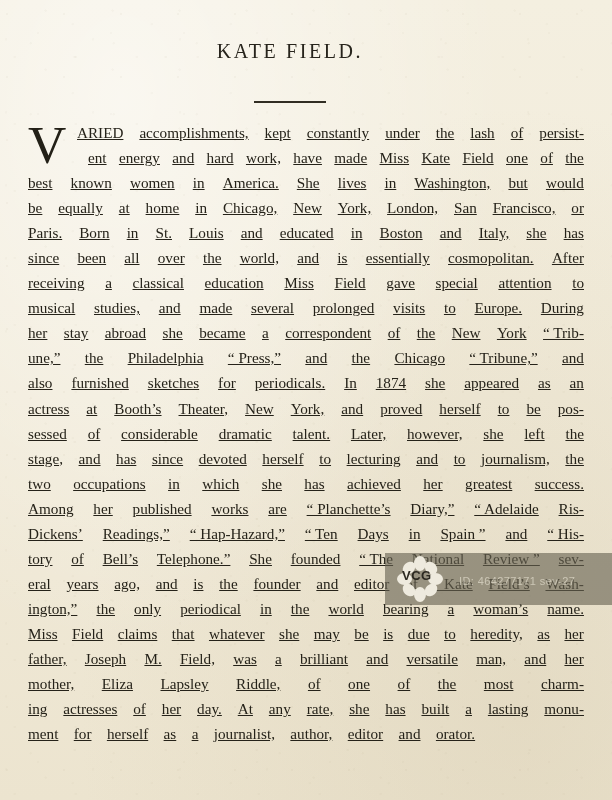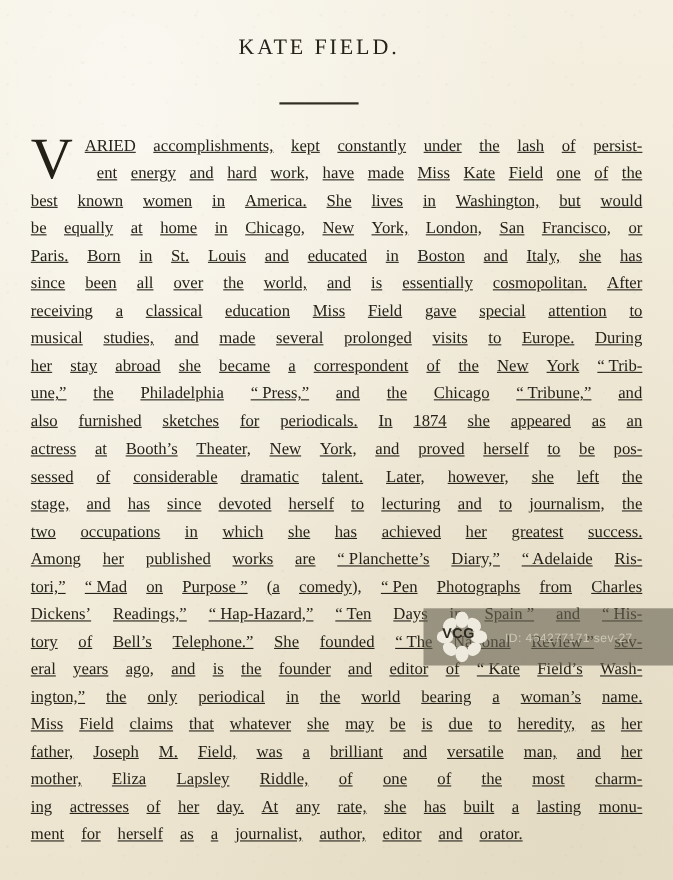--- a/index.html
+++ b/index.html
@@ -41,21 +41,21 @@
       radial-gradient(circle at 24% 85%, rgba(150,135,100,.08) 0 1px, transparent 1.4px),
       radial-gradient(circle at 92% 35%, rgba(150,135,100,.07) 0 1px, transparent 1.4px),
       radial-gradient(circle at 7% 54%, rgba(150,135,100,.07) 0 1px, transparent 1.4px);
     background-size: 57px 63px, 83px 71px, 67px 59px, 91px 77px, 73px 81px, 61px 67px, 79px 69px, 87px 73px;
   }
 
   
   #head {
     position: absolute;
     left: 0;
-    top: 32px;
+    top: 40px;
     width: 580px;
     text-align: center;
   }
   #title {
     font-size: 20px;
     letter-spacing: 2.6px;
     color: #27241c;
     font-weight: normal;
     margin: 0;
     font-family: "Liberation Serif", "DejaVu Serif", serif;
@@ -187,21 +187,20 @@
       <div class="ln just"><span class="w">receiving</span><span class="w">a</span><span class="w">classical</span><span class="w">education</span><span class="w">Miss</span><span class="w">Field</span><span class="w">gave</span><span class="w">special</span><span class="w">attention</span><span class="w">to</span></div>
       <div class="ln just"><span class="w">musical</span><span class="w">studies,</span><span class="w">and</span><span class="w">made</span><span class="w">several</span><span class="w">prolonged</span><span class="w">visits</span><span class="w">to</span><span class="w">Europe.</span><span class="w">During</span></div>
       <div class="ln just"><span class="w">her</span><span class="w">stay</span><span class="w">abroad</span><span class="w">she</span><span class="w">became</span><span class="w">a</span><span class="w">correspondent</span><span class="w">of</span><span class="w">the</span><span class="w">New</span><span class="w">York</span><span class="w">“ Trib-</span></div>
       <div class="ln just"><span class="w">une,”</span><span class="w">the</span><span class="w">Philadelphia</span><span class="w">“ Press,”</span><span class="w">and</span><span class="w">the</span><span class="w">Chicago</span><span class="w">“ Tribune,”</span><span class="w">and</span></div>
       <div class="ln just"><span class="w">also</span><span class="w">furnished</span><span class="w">sketches</span><span class="w">for</span><span class="w">periodicals.</span><span class="w">In</span><span class="w">1874</span><span class="w">she</span><span class="w">appeared</span><span class="w">as</span><span class="w">an</span></div>
       <div class="ln just"><span class="w">actress</span><span class="w">at</span><span class="w">Booth’s</span><span class="w">Theater,</span><span class="w">New</span><span class="w">York,</span><span class="w">and</span><span class="w">proved</span><span class="w">herself</span><span class="w">to</span><span class="w">be</span><span class="w">pos-</span></div>
       <div class="ln just"><span class="w">sessed</span><span class="w">of</span><span class="w">considerable</span><span class="w">dramatic</span><span class="w">talent.</span><span class="w">Later,</span><span class="w">however,</span><span class="w">she</span><span class="w">left</span><span class="w">the</span></div>
       <div class="ln just"><span class="w">stage,</span><span class="w">and</span><span class="w">has</span><span class="w">since</span><span class="w">devoted</span><span class="w">herself</span><span class="w">to</span><span class="w">lecturing</span><span class="w">and</span><span class="w">to</span><span class="w">journalism,</span><span class="w">the</span></div>
       <div class="ln just"><span class="w">two</span><span class="w">occupations</span><span class="w">in</span><span class="w">which</span><span class="w">she</span><span class="w">has</span><span class="w">achieved</span><span class="w">her</span><span class="w">greatest</span><span class="w">success.</span></div>
       <div class="ln just"><span class="w">Among</span><span class="w">her</span><span class="w">published</span><span class="w">works</span><span class="w">are</span><span class="w">“ Planchette’s</span><span class="w">Diary,”</span><span class="w">“ Adelaide</span><span class="w">Ris-</span></div>
-      <div class="ln just"><span class="w">tori,”</span><span class="w">“ Mad</span><span class="w">on</span><span class="w">Purpose ”</span><span class="w">(a</span><span class="w">comedy),</span><span class="w">“ Pen</span><span class="w">Photographs</span><span class="w">from</span><span class="w">Charles</span></div>
       <div class="ln just"><span class="w">Dickens’</span><span class="w">Readings,”</span><span class="w">“ Hap-Hazard,”</span><span class="w">“ Ten</span><span class="w">Days</span><span class="w">in</span><span class="w">Spain ”</span><span class="w">and</span><span class="w">“ His-</span></div>
       <div class="ln just"><span class="w">tory</span><span class="w">of</span><span class="w">Bell’s</span><span class="w">Telephone.”</span><span class="w">She</span><span class="w">founded</span><span class="w">“ The</span><span class="w">National</span><span class="w">Review ”</span><span class="w">sev-</span></div>
       <div class="ln just"><span class="w">eral</span><span class="w">years</span><span class="w">ago,</span><span class="w">and</span><span class="w">is</span><span class="w">the</span><span class="w">founder</span><span class="w">and</span><span class="w">editor</span><span class="w">of</span><span class="w">“ Kate</span><span class="w">Field’s</span><span class="w">Wash-</span></div>
       <div class="ln just"><span class="w">ington,”</span><span class="w">the</span><span class="w">only</span><span class="w">periodical</span><span class="w">in</span><span class="w">the</span><span class="w">world</span><span class="w">bearing</span><span class="w">a</span><span class="w">woman’s</span><span class="w">name.</span></div>
       <div class="ln just"><span class="w">Miss</span><span class="w">Field</span><span class="w">claims</span><span class="w">that</span><span class="w">whatever</span><span class="w">she</span><span class="w">may</span><span class="w">be</span><span class="w">is</span><span class="w">due</span><span class="w">to</span><span class="w">heredity,</span><span class="w">as</span><span class="w">her</span></div>
       <div class="ln just"><span class="w">father,</span><span class="w">Joseph</span><span class="w">M.</span><span class="w">Field,</span><span class="w">was</span><span class="w">a</span><span class="w">brilliant</span><span class="w">and</span><span class="w">versatile</span><span class="w">man,</span><span class="w">and</span><span class="w">her</span></div>
       <div class="ln just"><span class="w">mother,</span><span class="w">Eliza</span><span class="w">Lapsley</span><span class="w">Riddle,</span><span class="w">of</span><span class="w">one</span><span class="w">of</span><span class="w">the</span><span class="w">most</span><span class="w">charm-</span></div>
       <div class="ln just"><span class="w">ing</span><span class="w">actresses</span><span class="w">of</span><span class="w">her</span><span class="w">day.</span><span class="w">At</span><span class="w">any</span><span class="w">rate,</span><span class="w">she</span><span class="w">has</span><span class="w">built</span><span class="w">a</span><span class="w">lasting</span><span class="w">monu-</span></div>
       <div class="ln last"><span class="w">ment</span><span class="w">for</span><span class="w">herself</span><span class="w">as</span><span class="w">a</span><span class="w">journalist,</span><span class="w">author,</span><span class="w">editor</span><span class="w">and</span><span class="w">orator.</span></div>
     </div>

